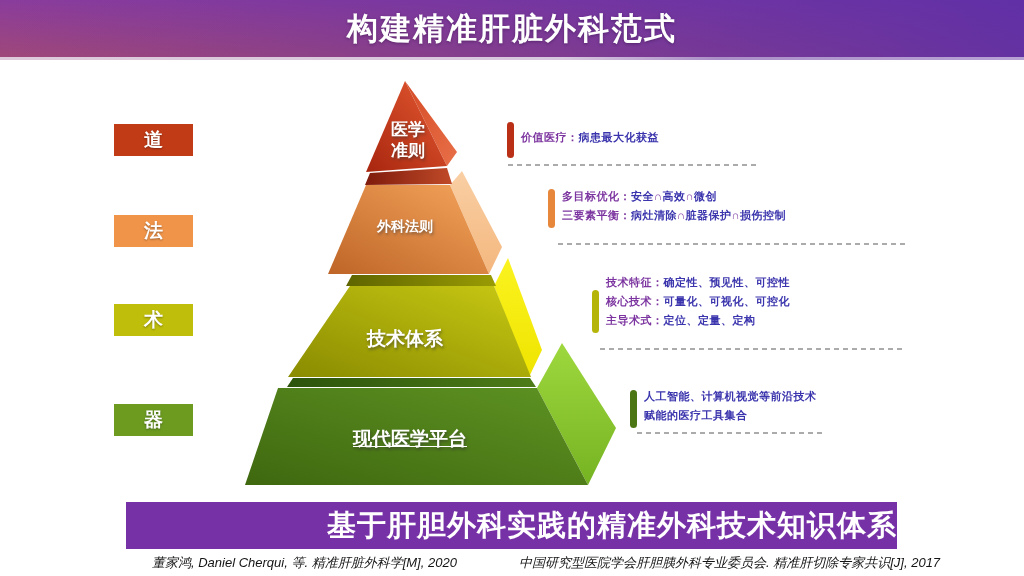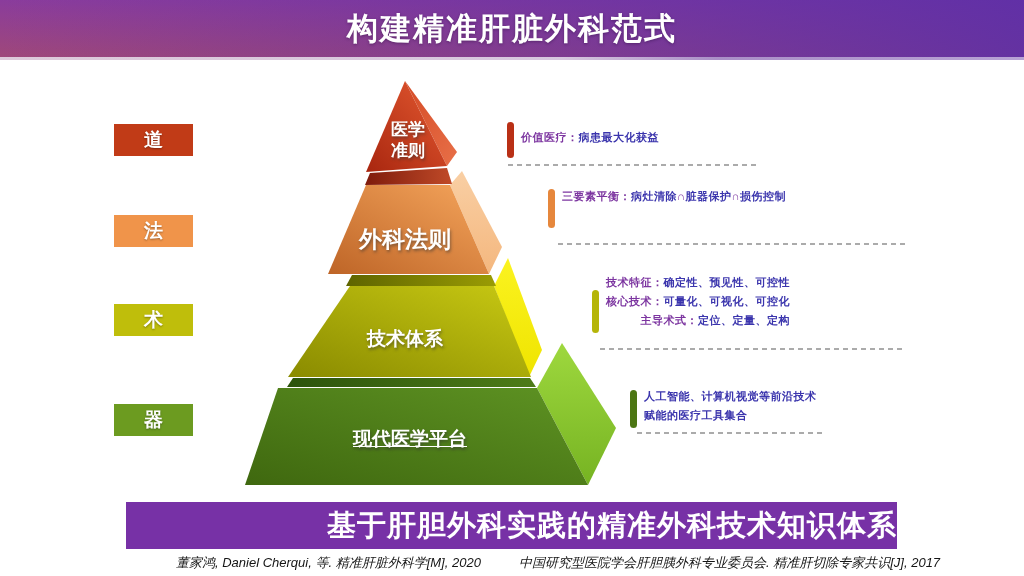--- a/index.html
+++ b/index.html
@@ -37,38 +37,38 @@
   .tier3{top:304px; background:#BFBE0B;}
   .tier4{top:404px; background:#6C9B20;}
 
   
   .pyramid-svg { position:absolute; left:0; top:0; width:1024px; height:576px; pointer-events:none; }
   .pyr-label {
     position:absolute; color:#fff; font-weight:bold; text-align:center;
     text-shadow:1px 2px 3px rgba(50,50,50,.55);
   }
   .pl1 { left:358px; top:119px; width:100px; font-size:17px; line-height:21px; white-space:pre-line; }
-  .pl2 { left:325px; top:224px; width:160px; font-size:23px; }
+  .pl2 { left:325px; top:218px; width:160px; font-size:14px; }
   .pl3 { left:325px; top:326px; width:160px; font-size:19px; }
   .pl4 { left:290px; top:426px; width:240px; font-size:19px;text-decoration:underline; }
 
   
   .ann-bar { position:absolute; width:7px; border-radius:4px; }
   .bar1{left:507px; top:122px; height:36px; background:#B93016;}
   .bar2{left:548px; top:189px; height:39px; background:#E6873C;}
   .bar3{left:592px; top:290px; height:43px; background:#B5B509;}
   .bar4{left:630px; top:390px; height:38px; background:#4C7613;}
 
   .ann-text {
     position:absolute; font-size:11px; font-weight:bold; line-height:19px;
     letter-spacing:.5px; white-space:nowrap;
   }
   .txt1{left:521px; top:128px;}
   .txt2{left:562px; top:187px;}
-  .txt3{left:606px; top:273px;text-align:right;}
+  .txt3{left:606px; top:273px;}
   .txt4{left:644px; top:387px;}
   .ann-label{color:#7C35A0;}
   .ann-content{color:#3B35AD;}
   .cap-sym{color:#7C35A0;}
 
   .sep {
     position:absolute; height:2px;
     background:repeating-linear-gradient(to right, #ABABAB 0 5px, transparent 5px 9px);
   }
   .sep1{left:508px; top:164px; width:249px;}
@@ -76,21 +76,21 @@
   .sep3{left:600px; top:348px; width:304px;}
   .sep4{left:637px; top:432px; width:186px;}
 
   
   .banner {
     position:absolute; left:126px; top:502px; width:771px; height:47px;
     background:#7731A6; color:#ffffff; font-size:29px; font-weight:bold;
     text-align:right; line-height:47px; letter-spacing:1px;
   }
   .cite { position:absolute; top:554px; font-size:13px; font-style:italic; color:#141414; white-space:nowrap; }
-  .cite-left{left:176px;}
+  .cite-left{left:152px;}
   .cite-right{left:519px;text-align:center;}
 </style>
 </head>
 <body>
 
 <div class="slide">
 
   <div class="header">
     <div class="header-title">构建精准肝脏外科范式</div>
   </div>
@@ -171,20 +171,21 @@
   <div class="pyr-label pl4">现代医学平台</div>
 
   <div class="ann-bar bar1" style="background: rgb(185, 48, 22);"></div>
   <div class="ann-text txt1">
     <div><span class="ann-label">价值医疗：</span><span class="ann-content">病患最大化获益</span></div>
   </div>
   <div class="sep sep1"></div>
 
   <div class="ann-bar bar2" style="background: rgb(230, 135, 60);"></div>
   <div class="ann-text txt2">
+    <div><span class="ann-label">多目标优化：</span><span class="ann-content">安全<span class="cap-sym">∩</span>高效<span class="cap-sym">∩</span>微创</span></div>
     <div><span class="ann-label">三要素平衡：</span><span class="ann-content">病灶清除<span class="cap-sym">∩</span>脏器保护<span class="cap-sym">∩</span>损伤控制</span></div>
   </div>
   <div class="sep sep2"></div>
 
   <div class="ann-bar bar3" style="background: rgb(181, 181, 9);"></div>
   <div class="ann-text txt3">
     <div><span class="ann-label">技术特征：</span><span class="ann-content">确定性、预见性、可控性</span></div>
     <div><span class="ann-label">核心技术：</span><span class="ann-content">可量化、可视化、可控化</span></div>
     <div><span class="ann-label">主导术式：</span><span class="ann-content">定位、定量、定构</span></div>
   </div>

